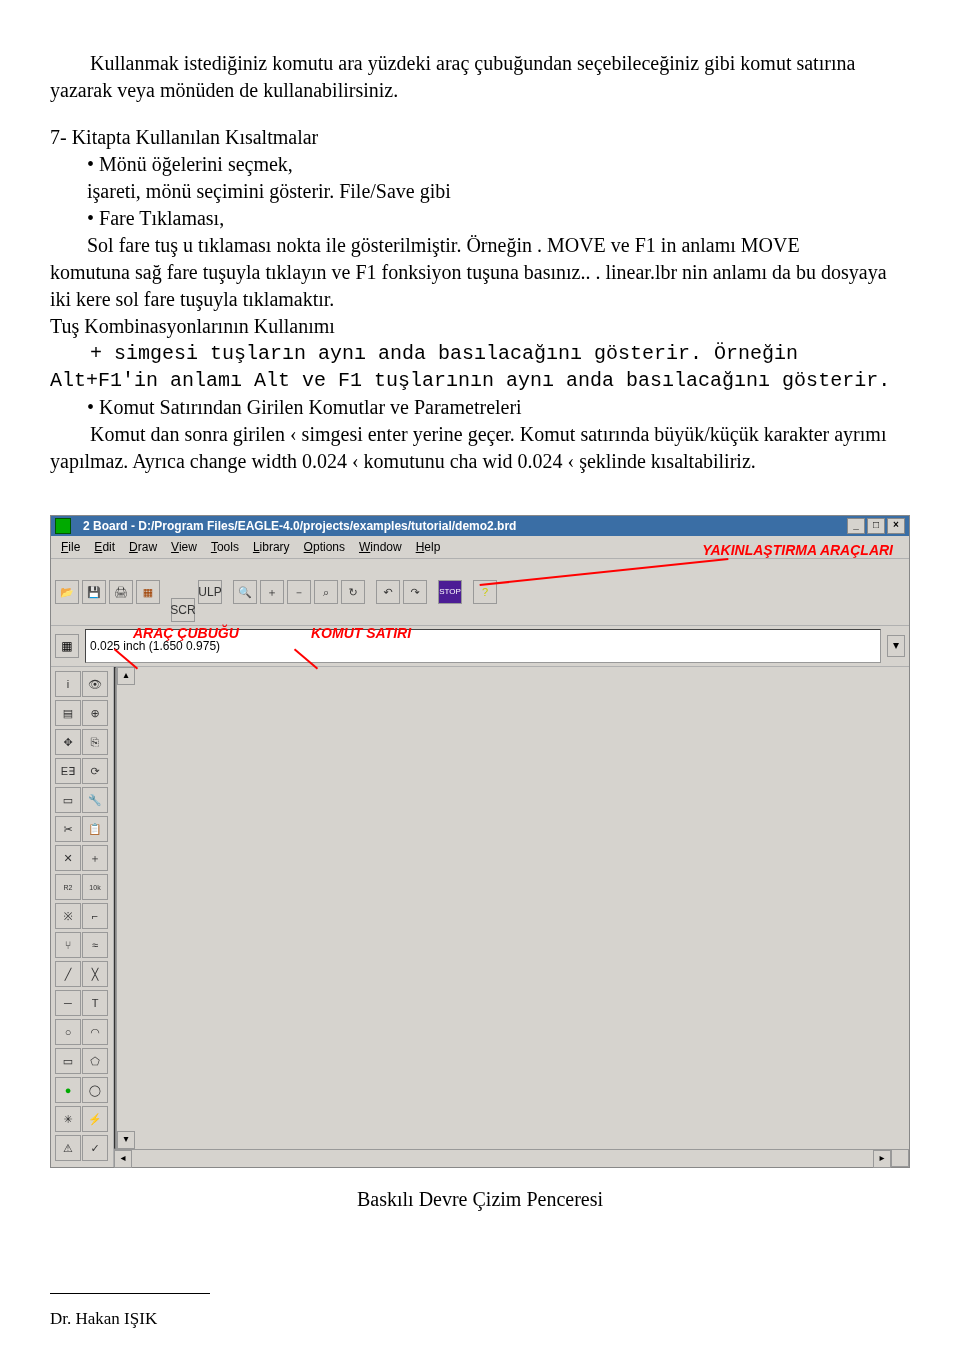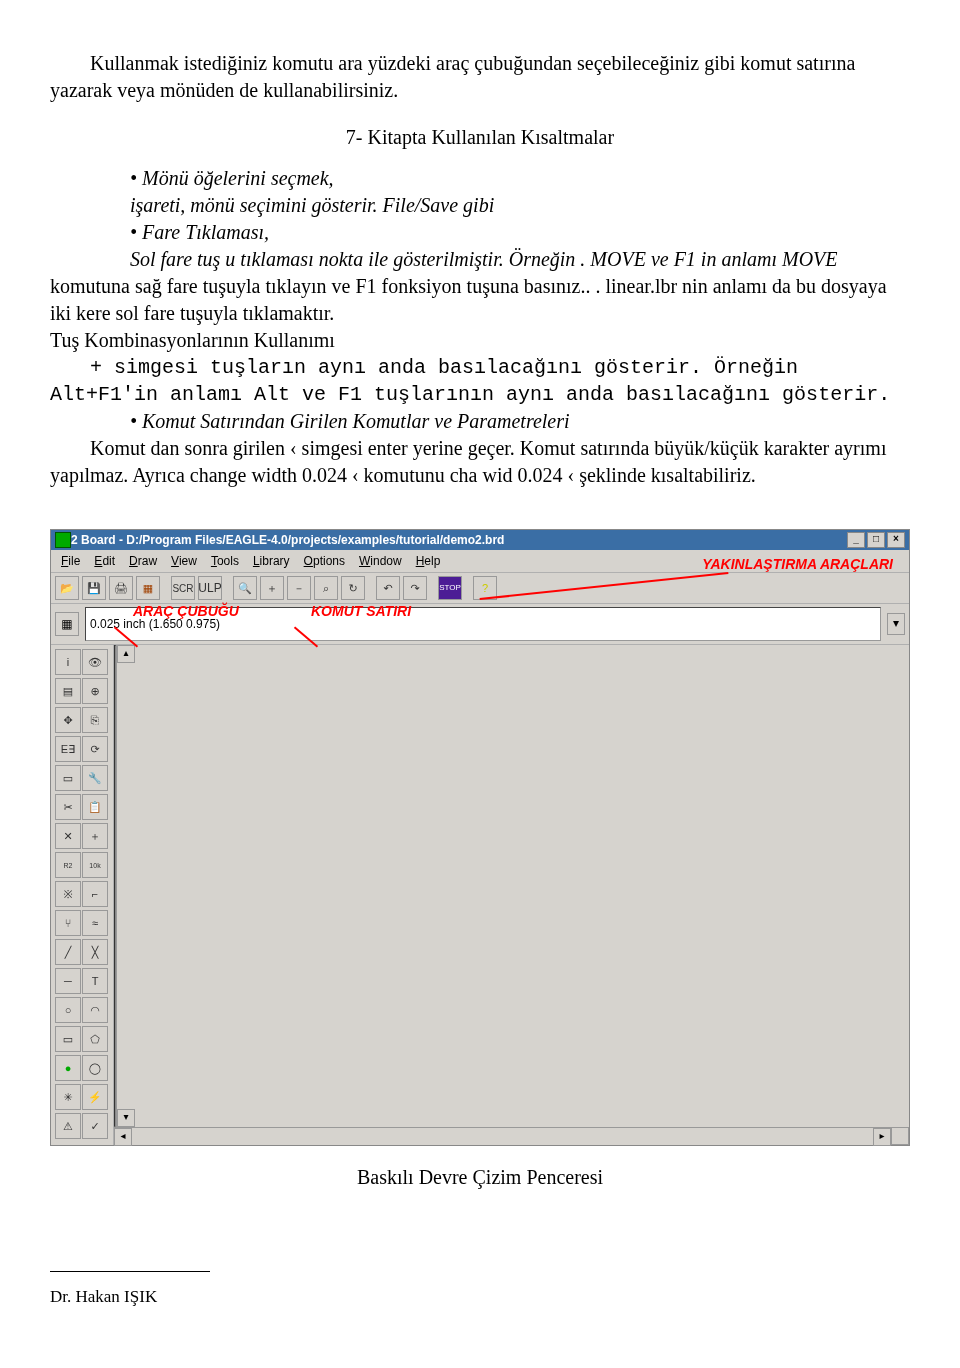--- a/index.html
+++ b/index.html
@@ -7,40 +7,40 @@
     font-size: 20px;
     line-height: 1.35;
     margin: 0;
     padding: 30px 50px 20px 50px;
     background: #fff;
     color: #000;
     width: 960px;
     box-sizing: border-box;
   }
   .indent { text-indent: 40px; }
-  .bullet-block { margin-left: 80px; font-style: italic; }
+  .bullet-block { margin-left: 37px; }
   .bullet-line::before { content: "• "; }
   .app-window {
     margin: 40px 0 10px 0;
     border: 1px solid #888;
     background: #d6d3ce;
     font-family: Tahoma, Arial, sans-serif;
     font-size: 12px;
     position: relative;
   }
   .titlebar {
     background: linear-gradient(#3a6ea5,#3a6ea5);
     color: #fff;
     display: flex;
     align-items: center;
     justify-content: space-between;
     padding: 2px 4px;
     font-weight: bold;
   }
-  .titlebar .left { display:flex; align-items:center; gap:0;justify-content:flex-end;}
+  .titlebar .left { display:flex; align-items:center; gap:12px;justify-content:flex-end;}
   .win-icon {
     width: 14px; height: 14px; background: #0a0; display:inline-block;
     border:1px solid #050;
   }
   .win-btns { display:flex; gap:2px; }
   .win-btn {
     width: 16px; height: 14px; background:#d6d3ce; border:1px solid #888;
     font-size:10px; line-height:12px; text-align:center; color:#000;
   }
   .menubar {
@@ -115,21 +115,21 @@
     margin-top:80px;
   }
   .arrow-line {
     position:absolute; height:2px; background:#f00;
   }
 </style>
 </head>
 <body>
 
 <p class="indent">Kullanmak istediğiniz komutu ara yüzdeki araç çubuğundan seçebileceğiniz gibi komut satırına yazarak veya mönüden de kullanabilirsiniz.</p>
-<p style="margin:14px;text-align:center;">7- Kitapta Kullanılan Kısaltmalar</p>
+<p style="margin:0;">7- Kitapta Kullanılan Kısaltmalar</p>
 <div class="bullet-block">
   <div class="bullet-line">Mönü öğelerini seçmek,</div>
   <div>işareti, mönü seçimini gösterir.    File/Save gibi</div>
   <div class="bullet-line">Fare Tıklaması,</div>
   <div>Sol fare tuş u  tıklaması nokta ile gösterilmiştir. Örneğin . MOVE ve F1 in anlamı MOVE</div>
 </div>
 <p style="margin:0;">komutuna sağ fare tuşuyla tıklayın ve F1 fonksiyon tuşuna basınız.. . linear.lbr nin anlamı da bu dosyaya iki kere sol fare tuşuyla tıklamaktır.</p>
 <p style="margin:0;">Tuş Kombinasyonlarının Kullanımı</p>
 <p class="indent" style="margin:0;font-family:Liberation Mono, monospace;">+ simgesi tuşların aynı anda basılacağını gösterir. Örneğin Alt+F1'in anlamı Alt ve F1 tuşlarının aynı anda basılacağını gösterir.</p>
 <div class="bullet-block">
@@ -163,21 +163,21 @@
     <span><u>H</u>elp</span>
     <span class="annot-red" style="position:absolute; right:10px; top:24px;">YAKINLAŞTIRMA ARAÇLARI</span>
   </div>
 
   <div class="toolbar">
     <div class="tool-btn">📂</div>
     <div class="tool-btn">💾</div>
     <div class="tool-btn">🖨</div>
     <div class="tool-btn" style="color:#a04000;">▦</div>
     <div class="tool-sep"></div>
-    <div class="tool-btn" style="font-size:10px;">SCR</div>
+    <div class="tool-btn" style="font-size:12px;margin-top:36px;">SCR</div>
     <div class="tool-btn" style="font-size:12px;">ULP</div>
     <div class="tool-sep"></div>
     <div class="tool-btn">🔍</div>
     <div class="tool-btn">＋</div>
     <div class="tool-btn">－</div>
     <div class="tool-btn">⌕</div>
     <div class="tool-btn">↻</div>
     <div class="tool-sep"></div>
     <div class="tool-btn">↶</div>
     <div class="tool-btn">↷</div>

